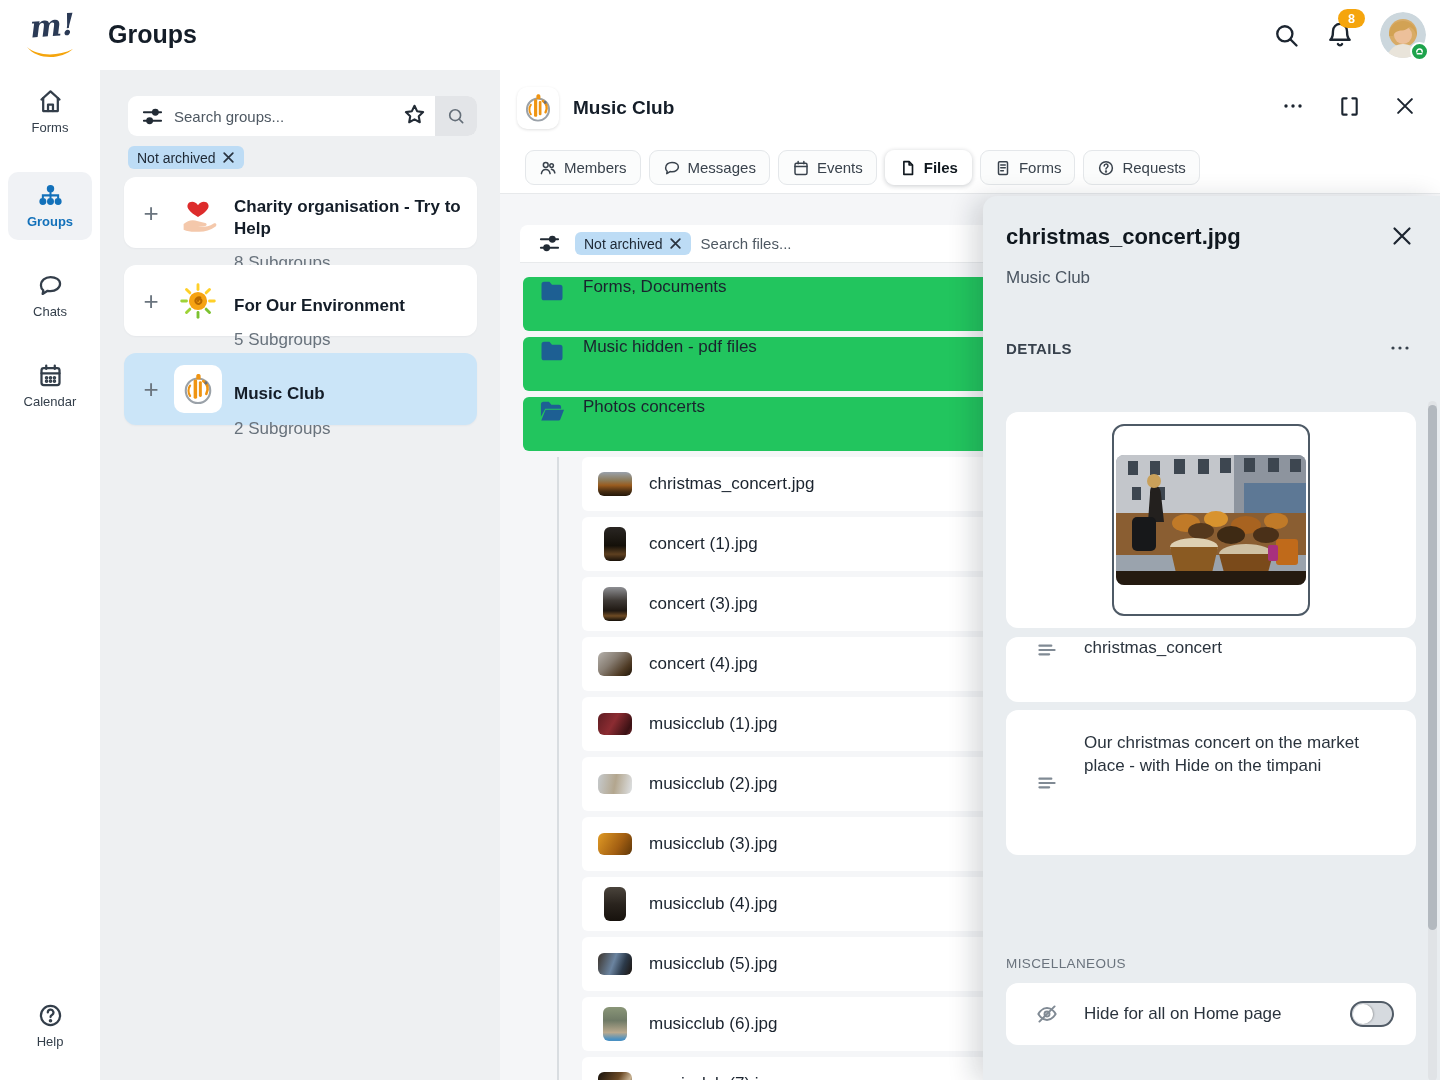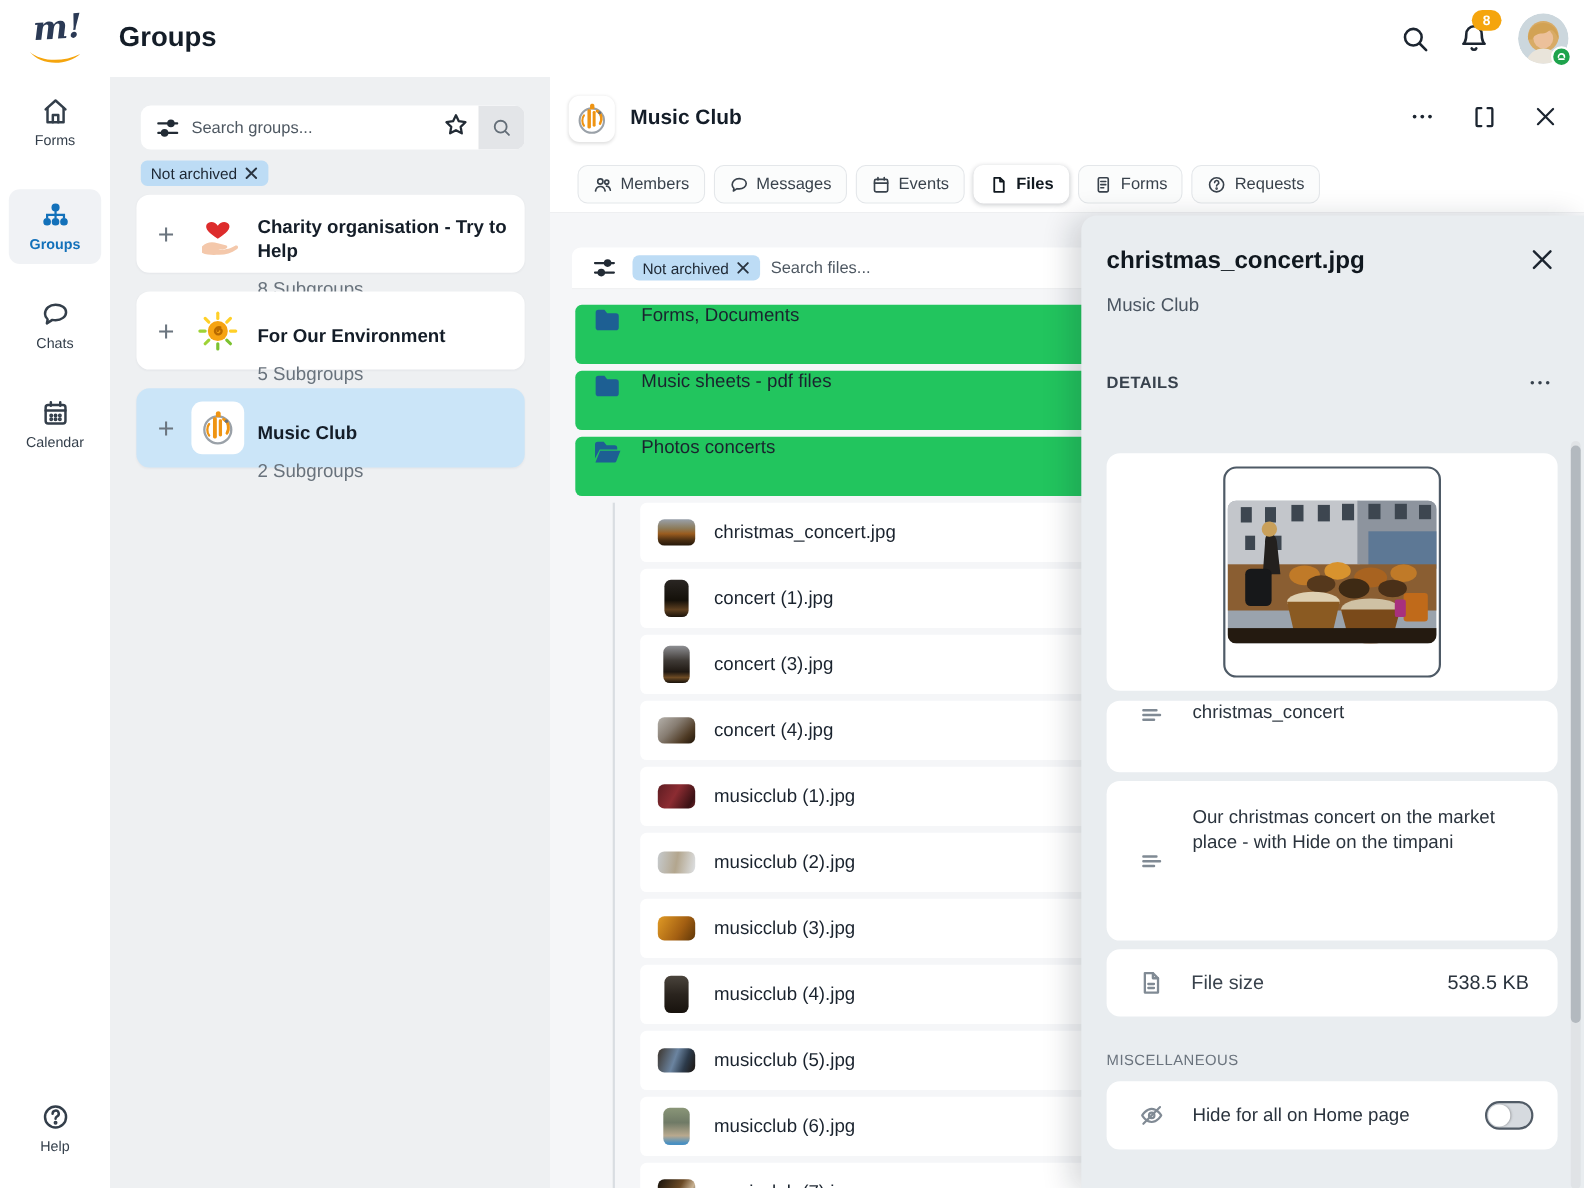--- a/index.html
+++ b/index.html
@@ -395,21 +395,21 @@
             </svg>
         </span>
         <span class="folder-name">Forms, Documents</span>
       </div>
       <div class="folder-row">
         <span class="f-ico">
           <svg width="28" height="28" viewBox="0 0 24 24" fill="currentColor">
               <path d="M3 6.2A2.2 2.2 0 015.2 4h4.6L12 6.6h6.8A2.2 2.2 0 0121 8.8v9A2.2 2.2 0 0118.8 20H5.2A2.2 2.2 0 013 17.8z"></path>
             </svg>
         </span>
-        <span class="folder-name">Music sheets - pdf files</span>
+        <span class="folder-name">Music hidden - pdf files</span>
       </div>
       <div class="folder-row">
         <span class="f-ico">
           <svg width="28" height="28" viewBox="0 0 24 24" fill="currentColor">
               <path d="M2.5 6.2A2.2 2.2 0 014.7 4h4.6l2.2 2.6h6.3a2 2 0 012 2V10H6.2L2.5 17z"></path>
               <path d="M6.5 11h15.8l-3.2 8.2a1.5 1.5 0 01-1.4 1H2.8z"></path>
             </svg>
         </span>
         <span class="folder-name">Photos concerts</span>
       </div>
@@ -559,31 +559,20 @@
 
   <div class="d-card card-desc">
     <span class="field-ico">
       <svg width="26" height="26" viewBox="0 0 24 24" fill="none" stroke="currentColor" stroke-width="2" stroke-linecap="round">
           <path d="M5 8h11M5 12h14M5 16h9"></path>
         </svg>
     </span>
     <span class="d-text">Our christmas concert on the market place - with Hide on the timpani</span>
   </div>
 
-  <div class="d-card card-size">
-    <span class="field-ico">
-      <svg width="25" height="25" viewBox="0 0 24 24" fill="none" stroke="currentColor" stroke-width="2" stroke-linecap="round" stroke-linejoin="round">
-          <path d="M6.5 3.5h7l4.5 4.5v12.5H6.5z"></path>
-          <path d="M13.5 3.5V8H18"></path>
-          <path d="M9.5 13h5M9.5 16.5h5"></path>
-        </svg>
-    </span>
-    <span class="size-label">File size</span>
-    <span class="size-value">538.5 KB</span>
-  </div>
 
   <div class="d-misc">MISCELLANEOUS</div>
 
   <div class="d-card card-toggle">
     <span class="field-ico">
       <svg width="26" height="26" viewBox="0 0 24 24" fill="none" stroke="currentColor" stroke-width="1.8" stroke-linecap="round" stroke-linejoin="round">
           <path d="M4 12s3.2-5.5 8-5.5S20 12 20 12s-3.2 5.5-8 5.5S4 12 4 12z"></path>
           <circle cx="12" cy="12" r="2.3"></circle>
           <path d="M5 19L19 5"></path>
         </svg>

